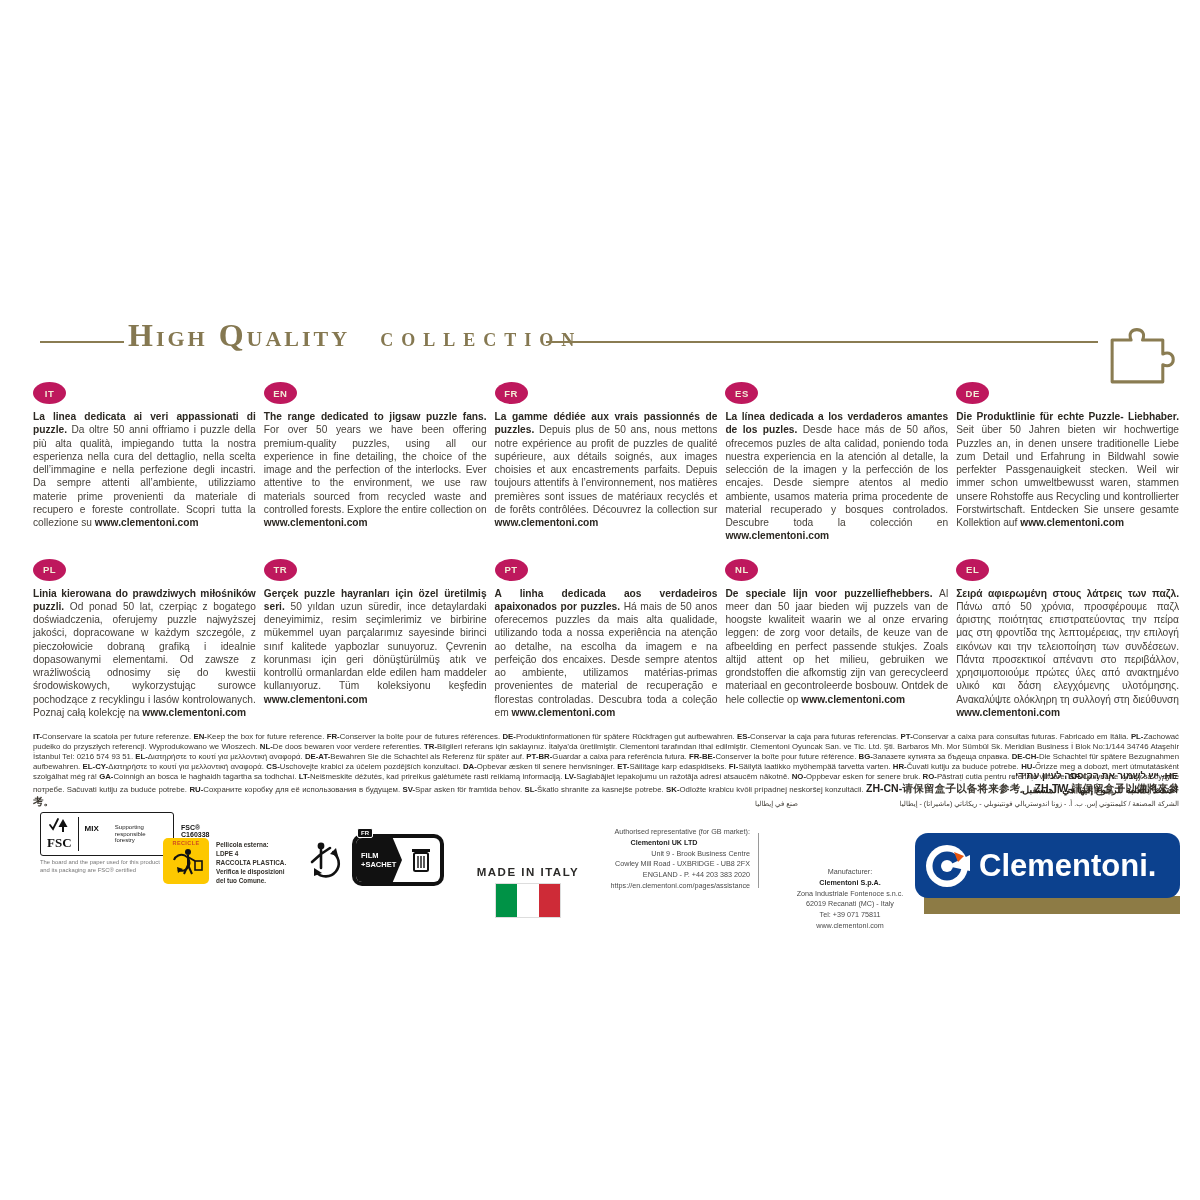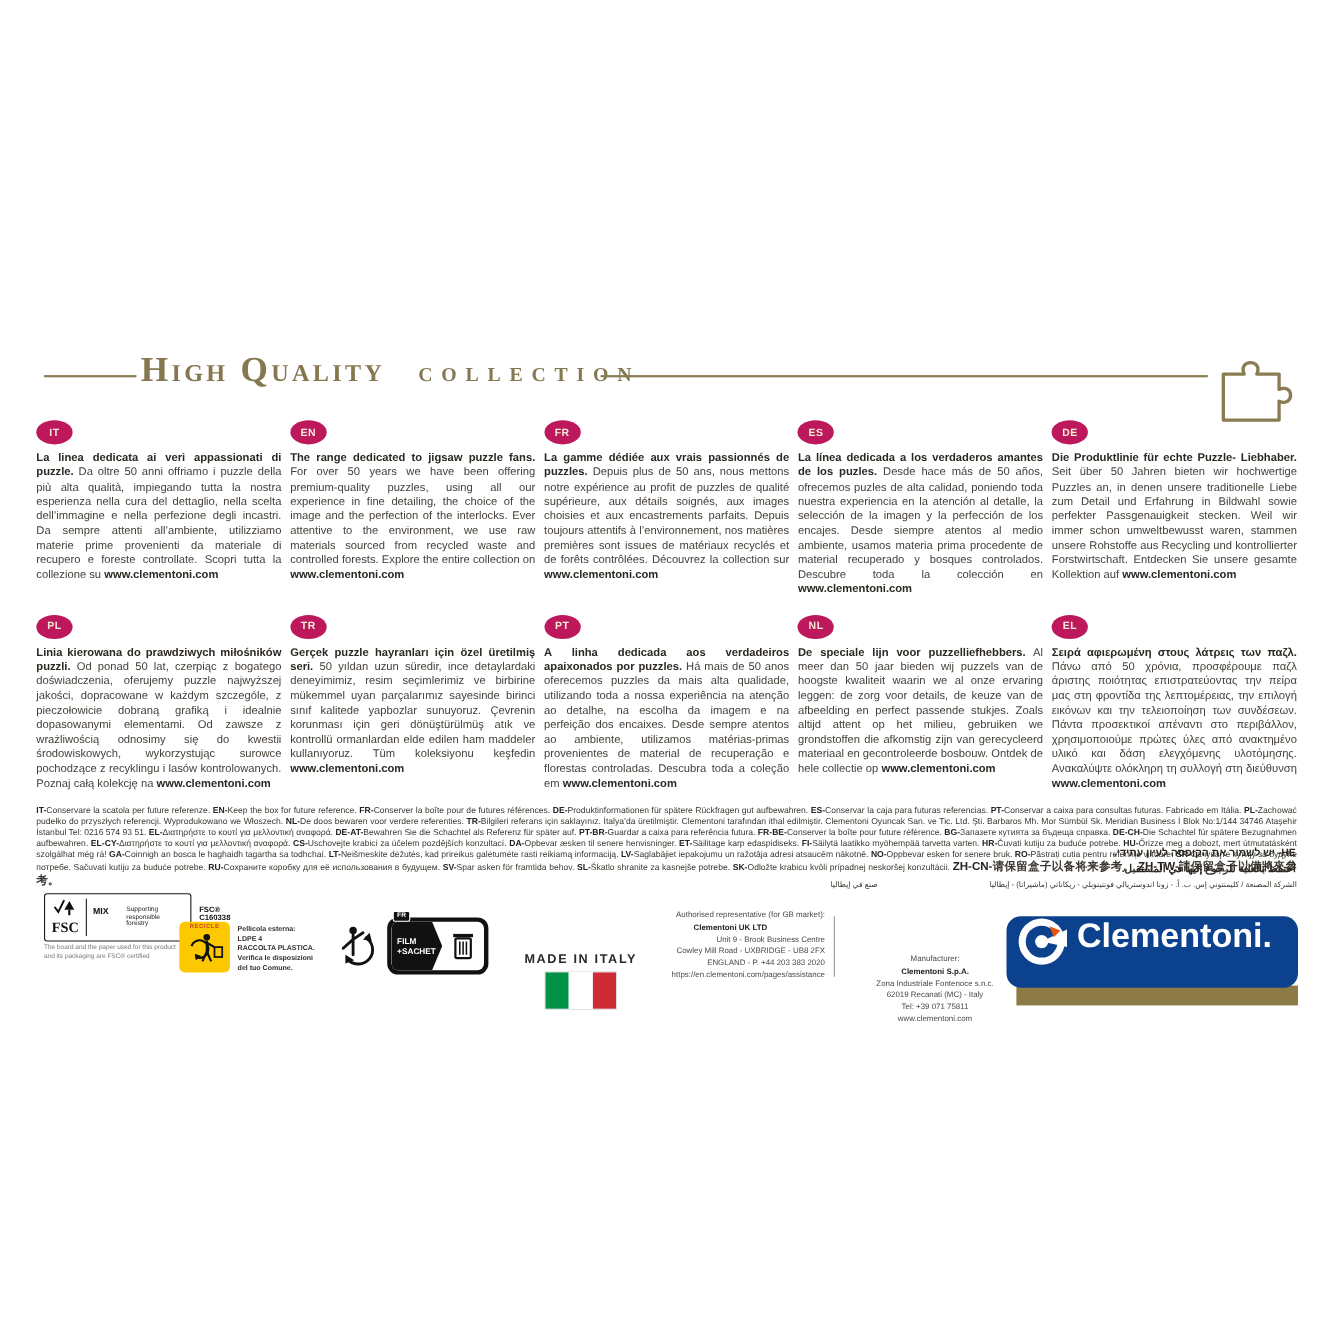--- a/index.html
+++ b/index.html
@@ -70,21 +70,21 @@
   .band-white{background:#ffffff;}
   .band-red{background:#ce2b37;}
   .uk-rep{position:absolute;left:578px;top:827px;width:172px;text-align:right;font-size:7.2px;
           line-height:1.5;color:#4a4a4a;}
   .uk-rep .co, .manufacturer .co{font-weight:bold;color:#222;text-align:center;}
   .v-div{position:absolute;left:758px;top:833px;width:1px;height:55px;background:#9a9a9a;}
   .manufacturer{position:absolute;left:766px;top:867px;width:168px;text-align:center;font-size:7.2px;
           line-height:1.5;color:#4a4a4a;}
   .brand-gold{position:absolute;left:924px;top:896px;width:256px;height:18px;background:#8d7b45;}
   .brand-box{position:absolute;left:915px;top:833px;width:265px;height:65px;background:#0c418e;
-          border-radius:13px;display:flex;padding-left:9px;gap:9px;box-sizing:border-box;}
+          border-radius:13px;display:flex;align-items:center;padding-left:9px;gap:9px;box-sizing:border-box;}
   .brand-name{color:#fff;font-size:31px;font-weight:bold;font-family:"Liberation Sans",sans-serif;}
 </style>
 </head>
 <body>
 
 <div class="canvas">
 
   <div class="hdr-rule rule-left"></div>
   <div class="hdr-title">
     <span class="hdr-main">High Quality</span>

